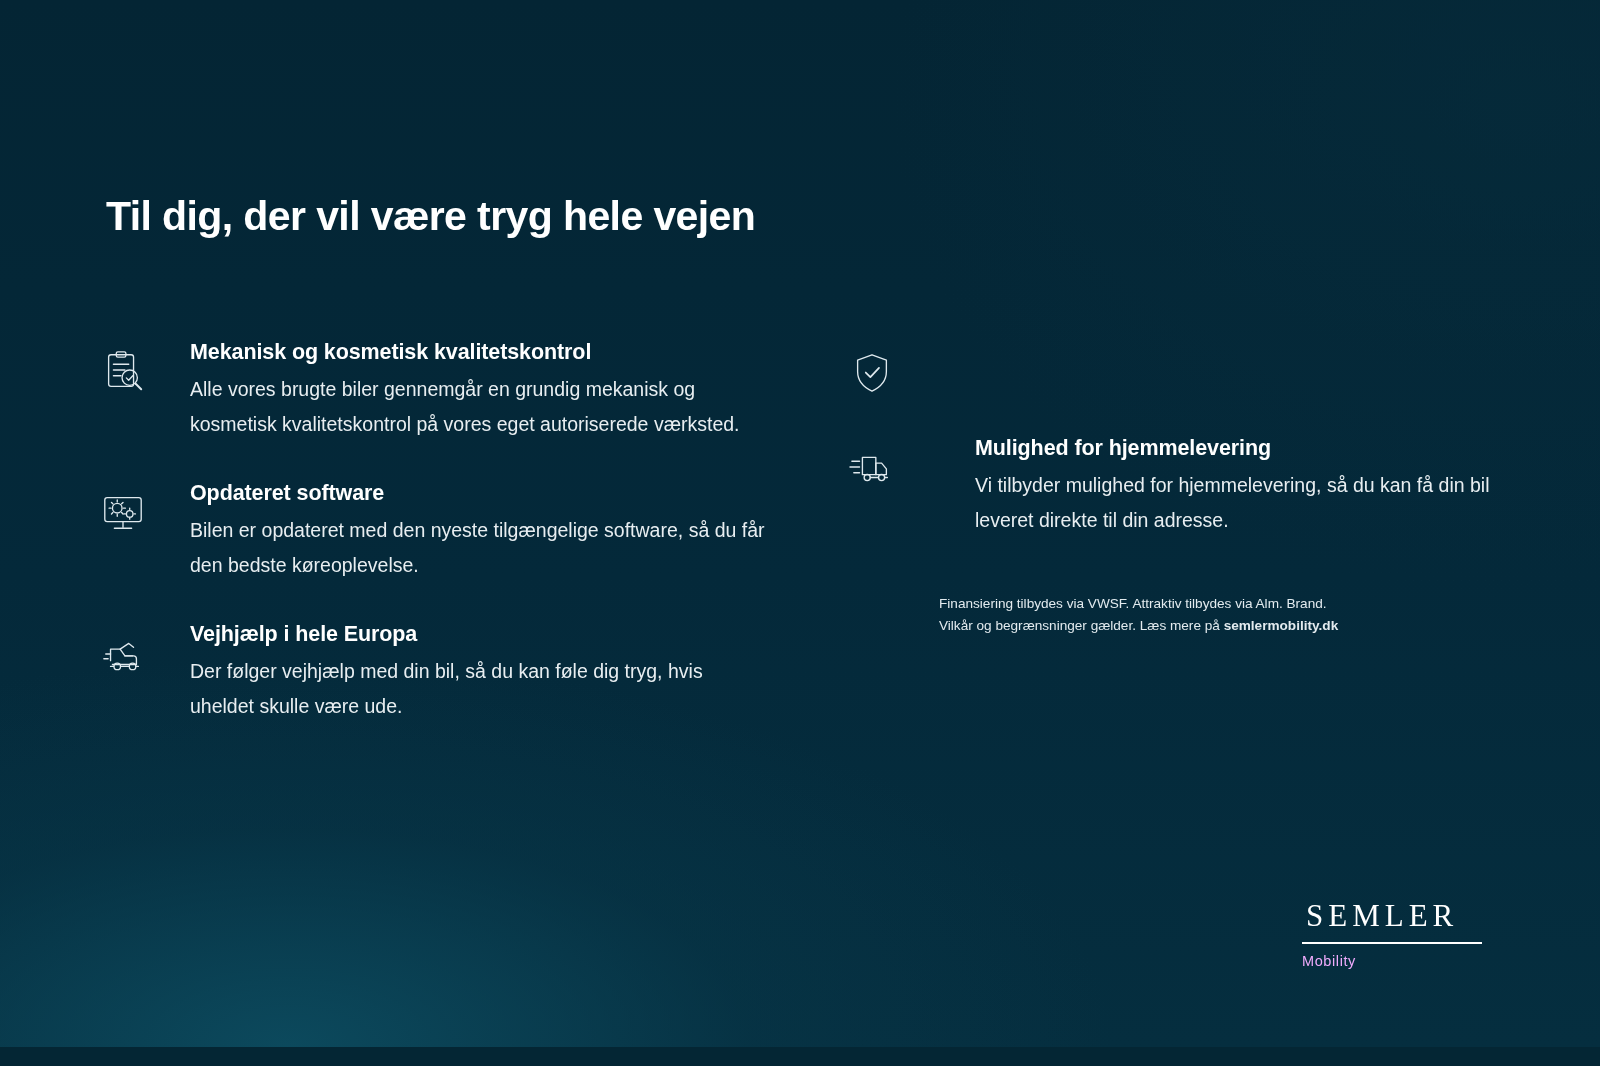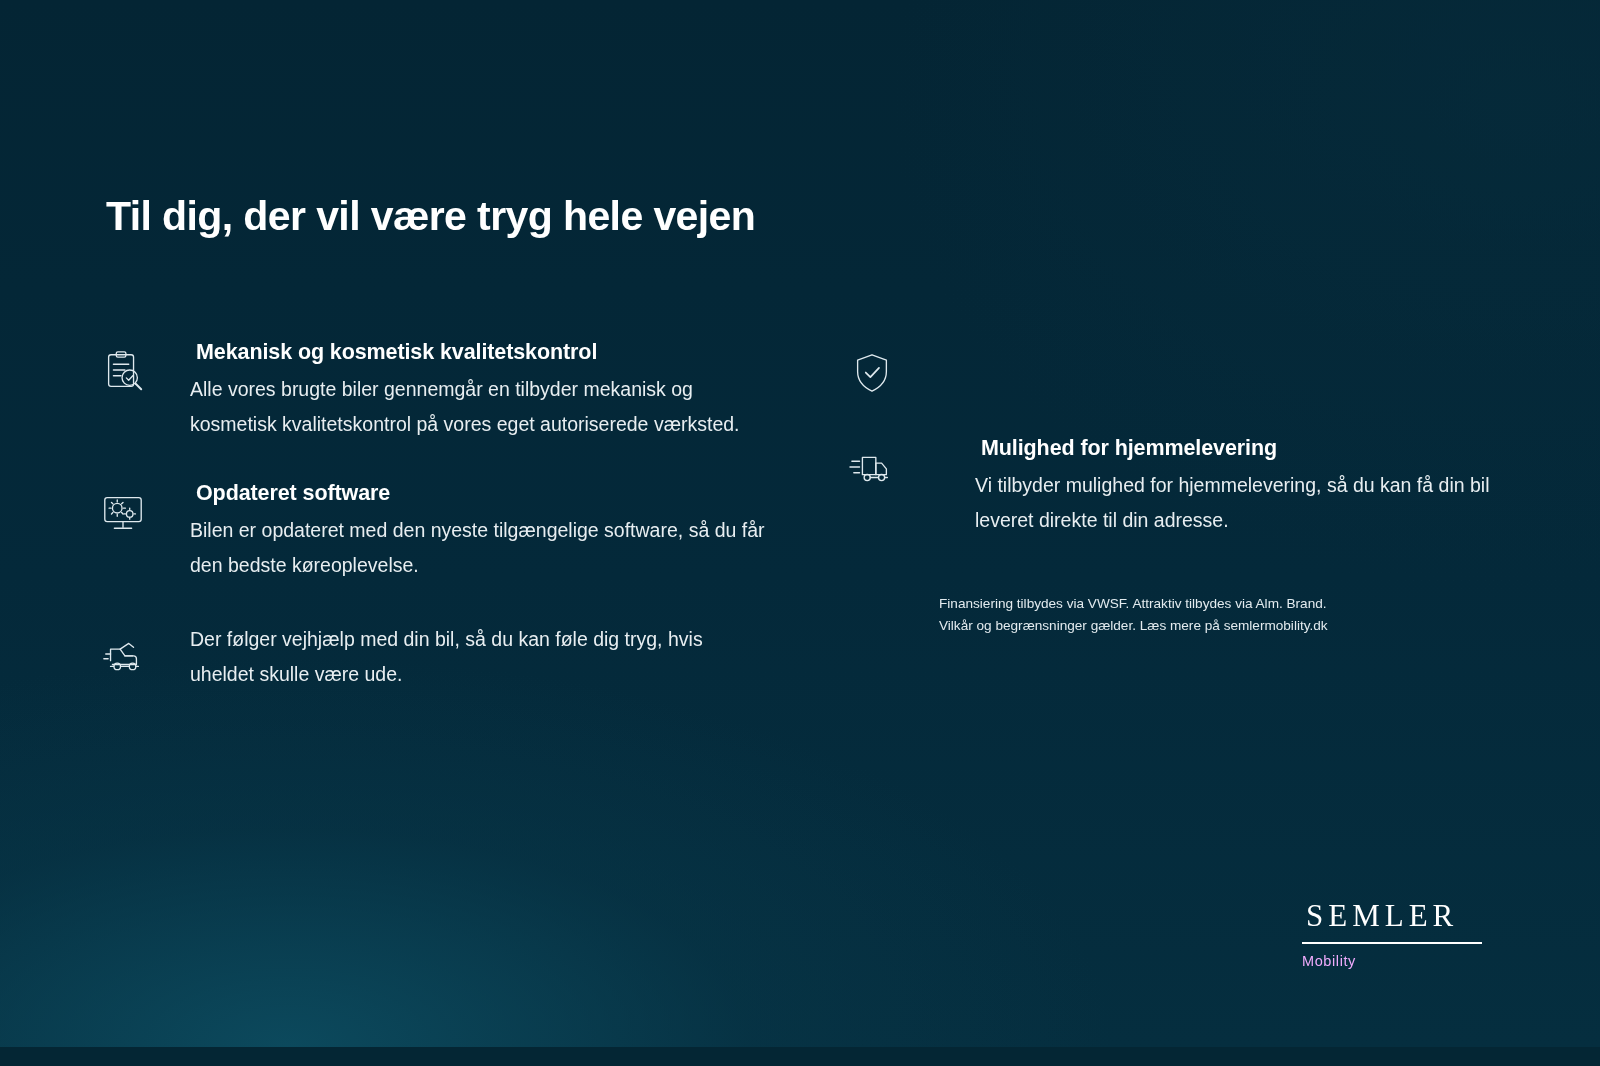--- a/index.html
+++ b/index.html
@@ -93,40 +93,39 @@
   }
 
   .feature-text { flex: 1 1 auto; }
 
   .feature-title {
     font-size: 21.5px;
     font-weight: bold;
     color: #ffffff;
     letter-spacing: -0.1px;
     margin-bottom: 7px;
-    margin-left: 6px;
   }
 
   .feature-body {
     font-size: 19.5px;
     line-height: 34.5px;
     color: #e8eef1;
     font-weight: 400;
     max-width: 590px;
   }
 
   .disclaimer {
     margin-top: 56px;
     margin-left: 90px;
     font-size: 13.6px;
     line-height: 22px;
     color: #e3ebef;
     max-width: 520px;
   }
-  .disclaimer b { font-weight: normal; }
+  .disclaimer b { font-weight: bold; }
 
   .logo {
     position: absolute;
     right: 118px;
     bottom: 78px;
     width: 180px;
     text-align: left;
   }
   .logo-word {
     font-family: "Liberation Serif", serif;
@@ -167,21 +166,21 @@
             <line x1="14" y1="17" x2="30" y2="17"></line>
             <line x1="14" y1="23" x2="26" y2="23"></line>
             <line x1="14" y1="29" x2="22" y2="29"></line>
             <circle cx="31" cy="31" r="8"></circle>
             <line x1="37" y1="37" x2="43" y2="43" stroke-width="2"></line>
             <path d="M27.5 31.2l2.4 2.4 4.3-4.6"></path>
           </svg>
         </div>
         <div class="feature-text">
           <div class="feature-title">Mekanisk og kosmetisk kvalitetskontrol</div>
-          <div class="feature-body">Alle vores brugte biler gennemgår en tilbyder mekanisk og kosmetisk kvalitetskontrol på vores eget autoriserede værksted.</div>
+          <div class="feature-body">Alle vores brugte biler gennemgår en grundig mekanisk og kosmetisk kvalitetskontrol på vores eget autoriserede værksted.</div>
         </div>
       </div>
 
       <div class="feature">
         <div class="icon-slot">
           <svg viewBox="0 0 48 48" aria-hidden="true">
             <rect x="5" y="9" width="38" height="25" rx="2.5"></rect>
             <line x1="24" y1="34" x2="24" y2="40"></line>
             <line x1="15" y1="41" x2="33" y2="41"></line>
             <circle cx="18" cy="20" r="5"></circle>
@@ -202,20 +201,21 @@
             <path d="M4 30h4.5M6 25h5"></path>
             <path d="M11 32V20h10l5 7h9a3 3 0 0 1 3 3v6H13"></path>
             <path d="M26 27h8"></path>
             <path d="M21 20l9-6 5 4"></path>
             <circle cx="18" cy="38" r="3.4"></circle>
             <circle cx="34" cy="38" r="3.4"></circle>
             <path d="M11 38h3.2M21.4 38h9.2M37.4 38H40"></path>
           </svg>
         </div>
         <div class="feature-text">
+          <div class="feature-title">Vejhjælp i hele Europa</div>
           <div class="feature-body">Der følger vejhjælp med din bil, så du kan føle dig tryg, hvis uheldet skulle være ude.</div>
         </div>
       </div>
 
     </div>
 
     <div class="col col-right">
 
       <div class="feature">
         <div class="icon-slot">

